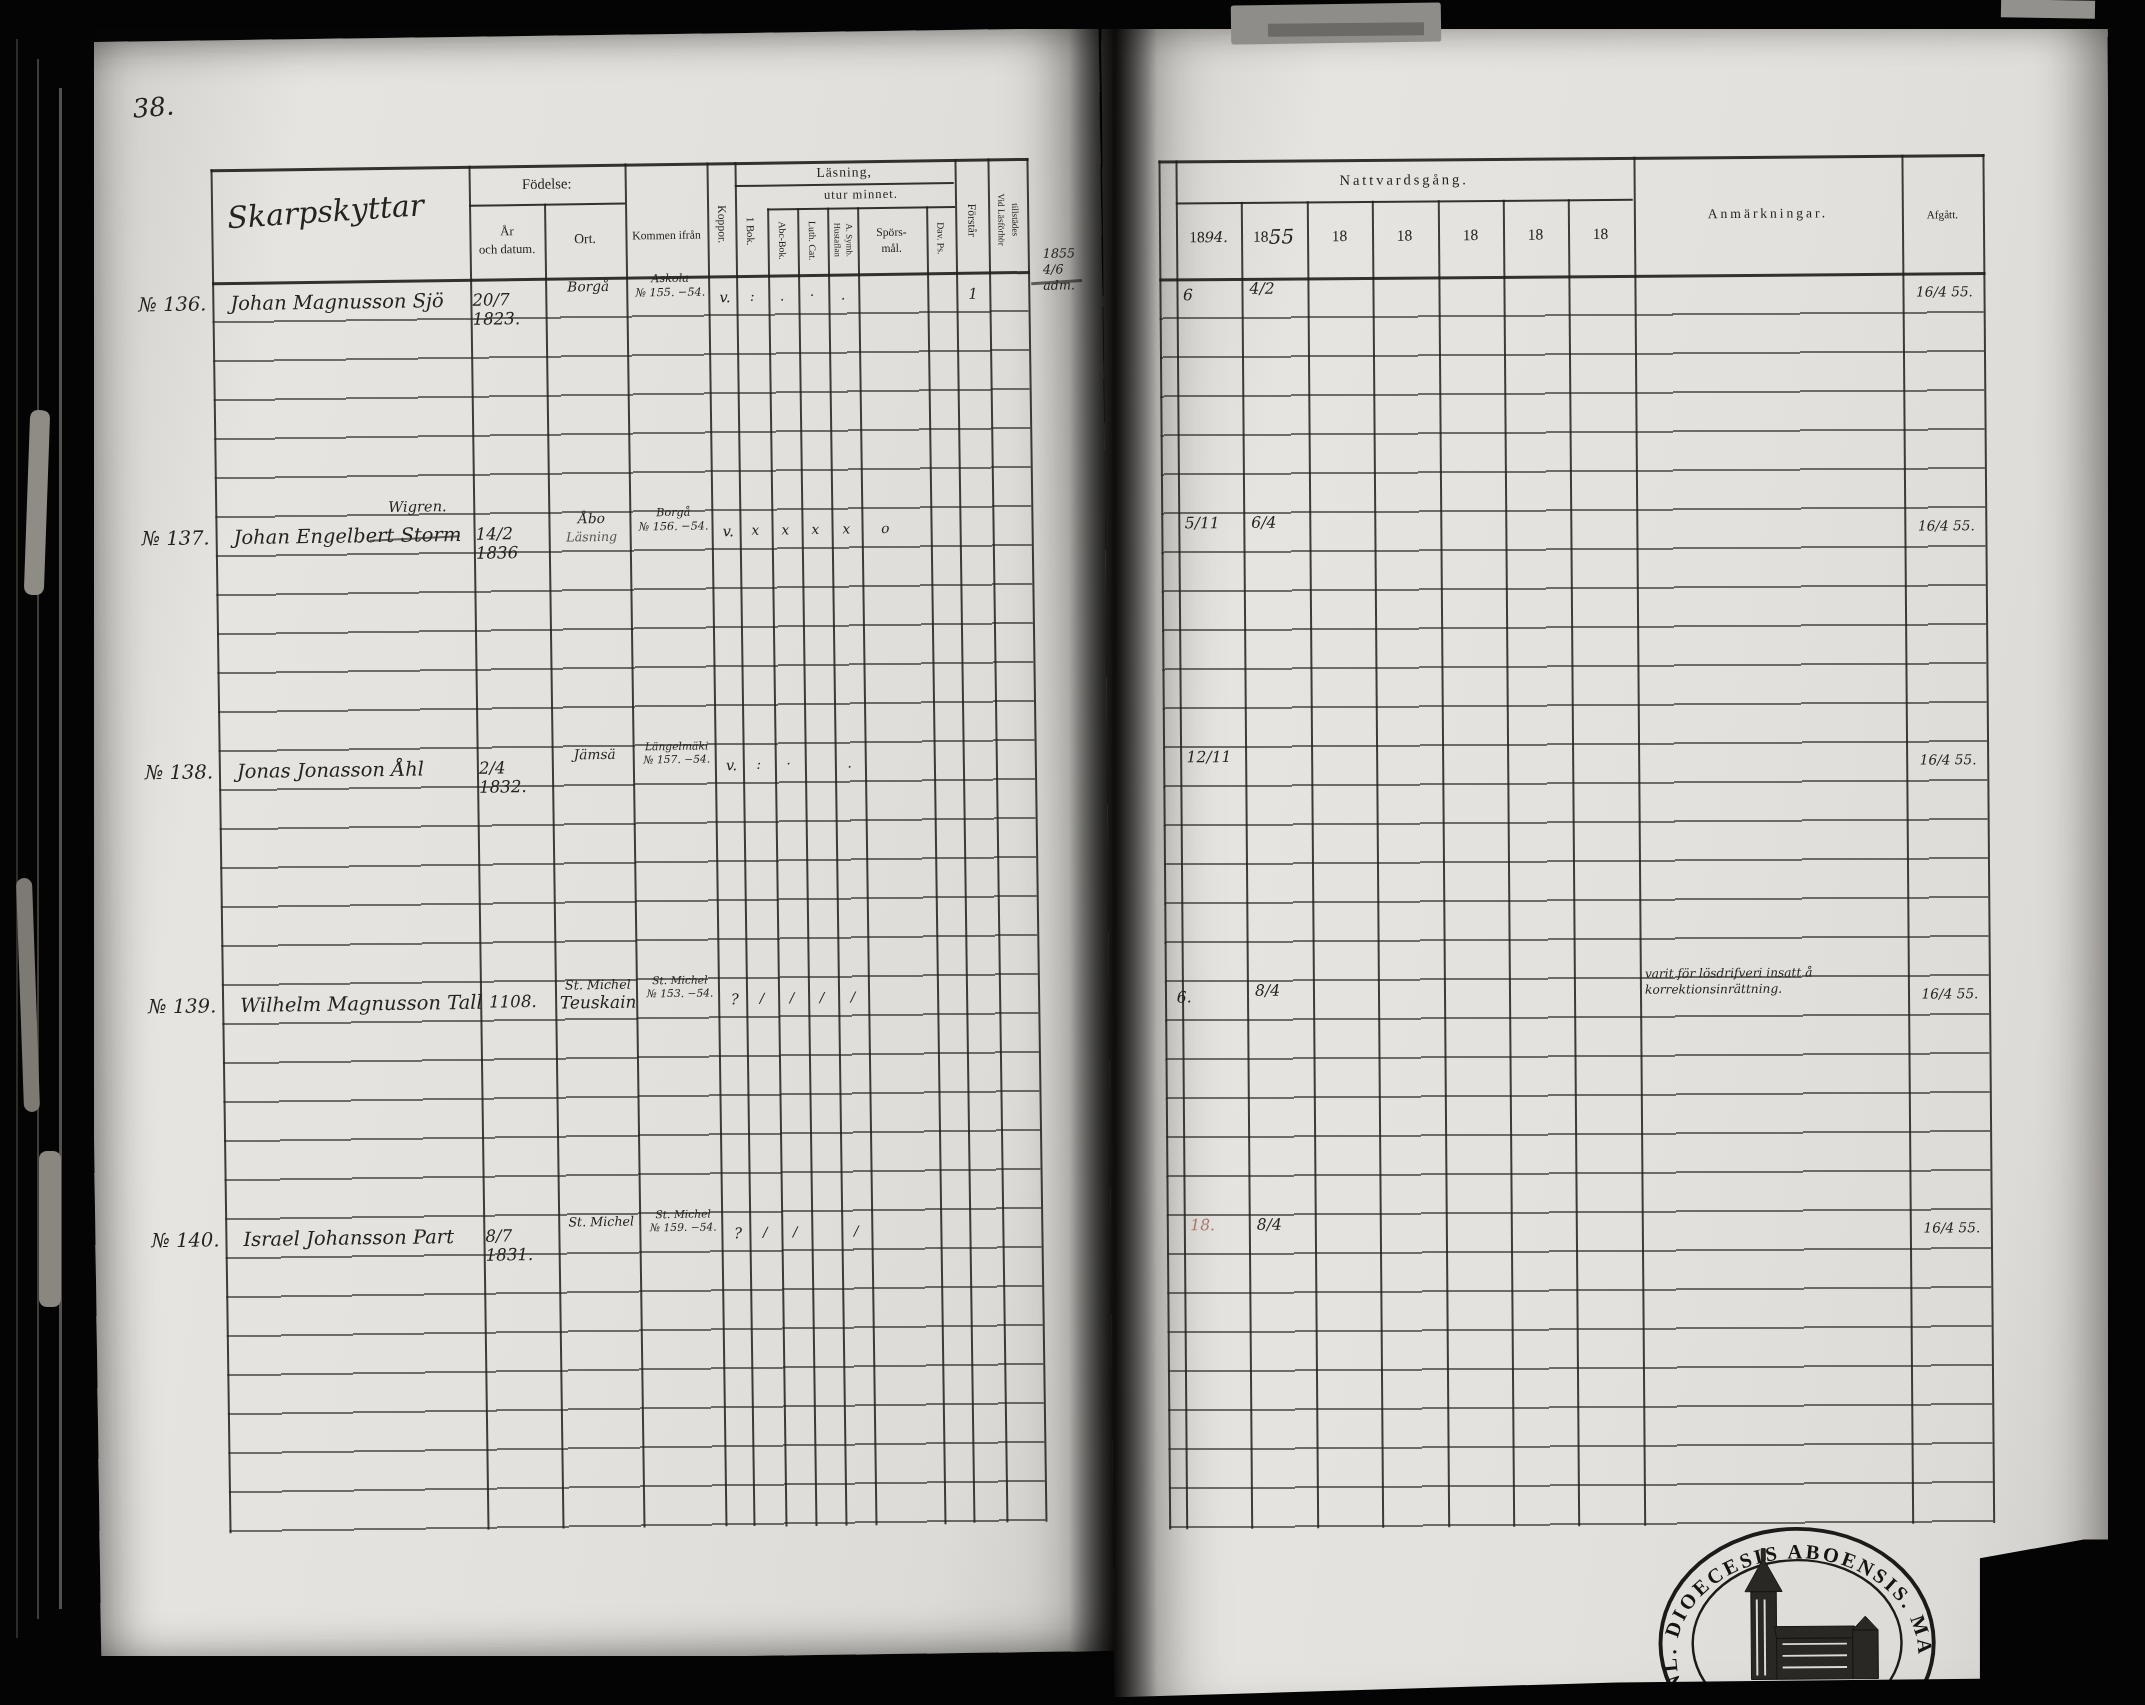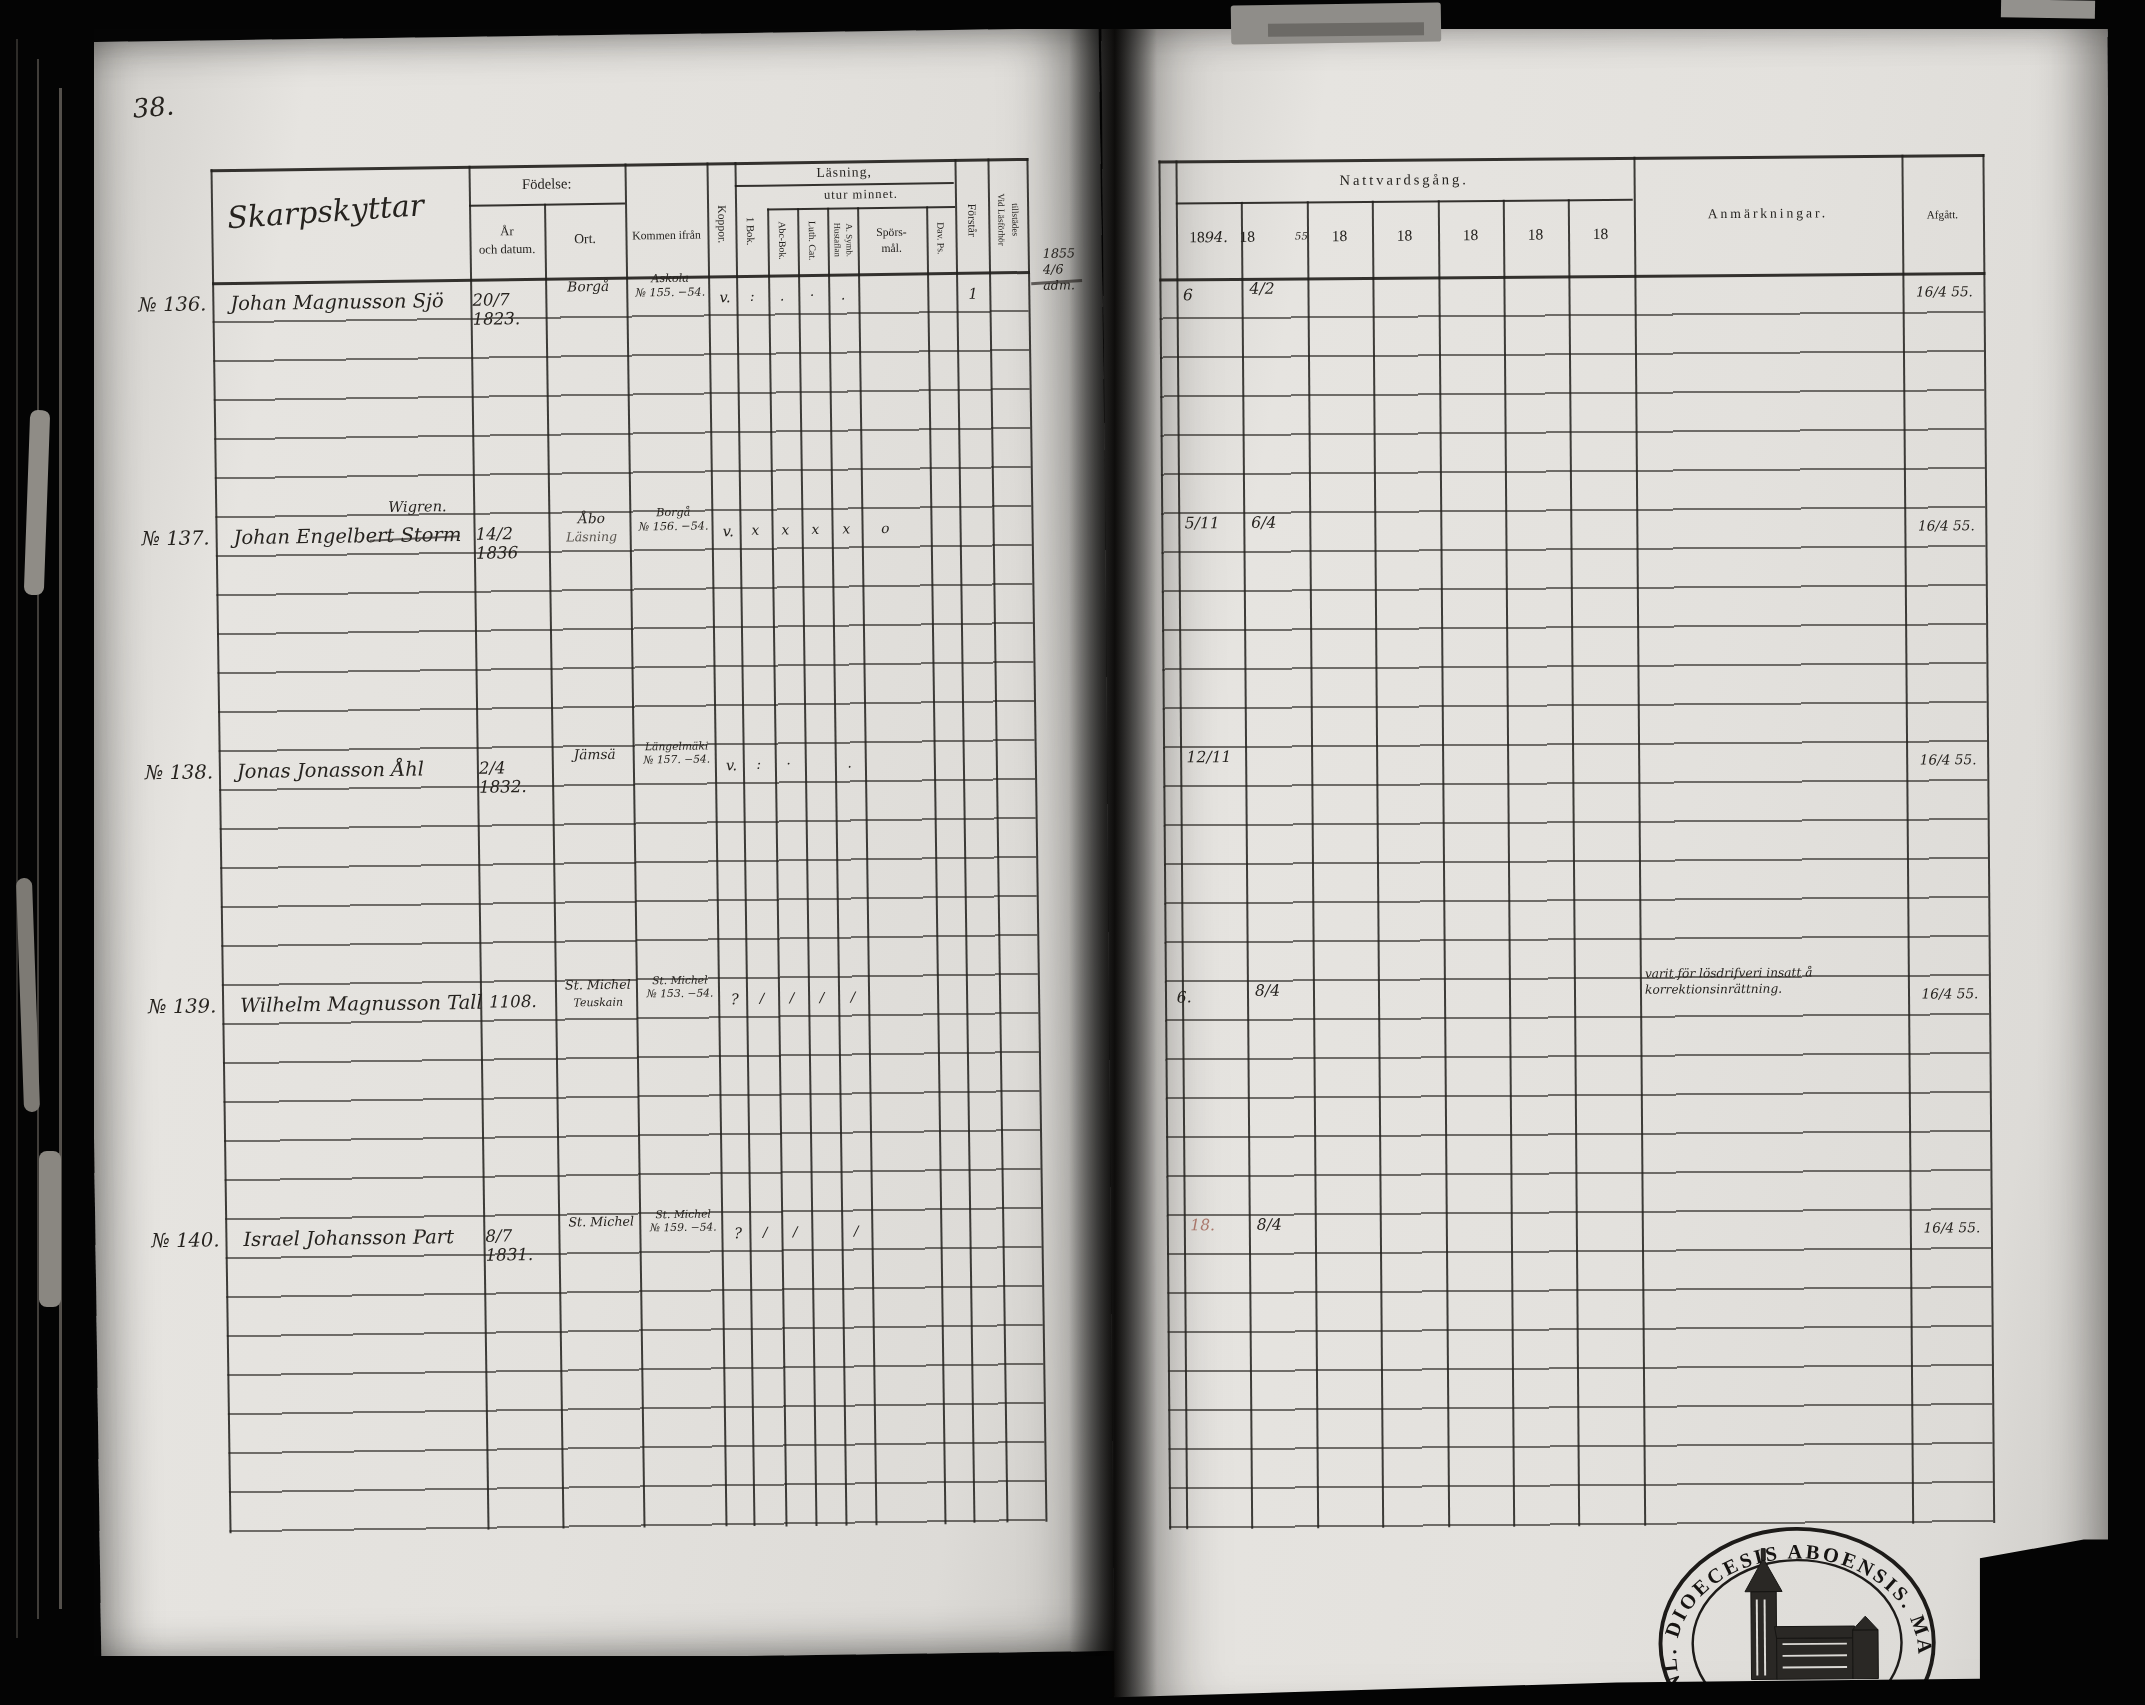--- a/index.html
+++ b/index.html
@@ -138,21 +138,21 @@
       <div class="hand ctr" style="left:737px;top:7.8px;width:17.6px;height:23.4px;font-size:13.7px;"></div>
       <div class="hand ctr" style="left:796px;top:7.8px;width:17.6px;height:23.4px;font-size:13.7px;"></div>
       <div class="hand ctr" style="left:825px;top:7.8px;width:23.4px;height:23.4px;font-size:14.6px;"></div>
     </div>
 
     <div style="position:absolute;left:54px;top:946px;width:975px;height:59px;">
       <div class="hand" style="left:2px;top:7.8px;width:78px;font-size:19.5px;">№ 139.</div>
       <div class="hand" style="left:94px;top:7.8px;width:254px;font-size:19.5px;">Wilhelm Magnusson Tall</div>
       <div class="hand" style="left:343px;top:9.8px;width:68px;font-size:16.6px;">1108.</div>
       <div class="hand ctr" style="left:414px;top:-5.9px;width:76px;height:19.5px;font-size:12.7px;">St. Michel</div>
-      <div class="hand ctr" style="left:414px;top:11.7px;width:76px;height:19.5px;font-size:11px;">Teuskain</div>
+      <div class="hand ctr" style="left:414px;top:11.7px;width:76px;height:19.5px;font-size:17px;">Teuskain</div>
       <div class="hand ctr pre marknote" style="left:493px;top:-5.9px;width:82px;font-size:10.7px;">St. Michel
 № 153. −54.</div>
       <div class="hand ctr" style="left:577px;top:7.8px;width:23.4px;height:23.4px;font-size:14.6px;">?</div>
       <div class="hand ctr" style="left:607px;top:7.8px;width:17.6px;height:23.4px;font-size:13.7px;">/</div>
       <div class="hand ctr" style="left:637px;top:7.8px;width:17.6px;height:23.4px;font-size:13.7px;">/</div>
       <div class="hand ctr" style="left:667px;top:7.8px;width:17.6px;height:23.4px;font-size:13.7px;">/</div>
       <div class="hand ctr" style="left:698px;top:7.8px;width:17.6px;height:23.4px;font-size:13.7px;">/</div>
       <div class="hand ctr" style="left:737px;top:7.8px;width:17.6px;height:23.4px;font-size:13.7px;"></div>
       <div class="hand ctr" style="left:796px;top:7.8px;width:17.6px;height:23.4px;font-size:13.7px;"></div>
       <div class="hand ctr" style="left:825px;top:7.8px;width:23.4px;height:23.4px;font-size:14.6px;"></div>
@@ -199,21 +199,21 @@
     <div class="print ctr" style="left:73px;top:142px;width:457px;height:23.4px;font-size:14.6px;letter-spacing:2.9px;">Nattvardsgång.</div>
     <div class="print ctr" style="left:531px;top:177px;width:268px;height:25px;font-size:13.7px;letter-spacing:2.9px;">Anmärkningar.</div>
     <div class="print ctr" style="left:799px;top:181px;width:81px;height:21.5px;font-size:11.2px;">Afgått.</div>
 
     <div class="print ctr" style="left:73px;top:193px;width:65px;height:31px;font-size:15.6px;">
       <span>18</span>
         <span class="hand" style="position:static;font-size:14.6px;">94.</span>
     </div>
     <div class="print ctr" style="left:138px;top:193px;width:65px;height:31px;font-size:15.6px;">
       <span>18</span>
-        <span class="hand" style="position:static;font-size:10px;padding-left:40px;">55</span>
+        <span class="hand" style="position:static;font-size:20px;">55</span>
     </div>
     <div class="print ctr" style="left:204px;top:193px;width:65px;height:31px;font-size:15.6px;">
       <span>18</span>
         <span class="hand" style="position:static;font-size:14.6px;"></span>
     </div>
     <div class="print ctr" style="left:269px;top:193px;width:65px;height:31px;font-size:15.6px;">
       <span>18</span>
         <span class="hand" style="position:static;font-size:14.6px;"></span>
     </div>
     <div class="print ctr" style="left:335px;top:193px;width:65px;height:31px;font-size:15.6px;">

